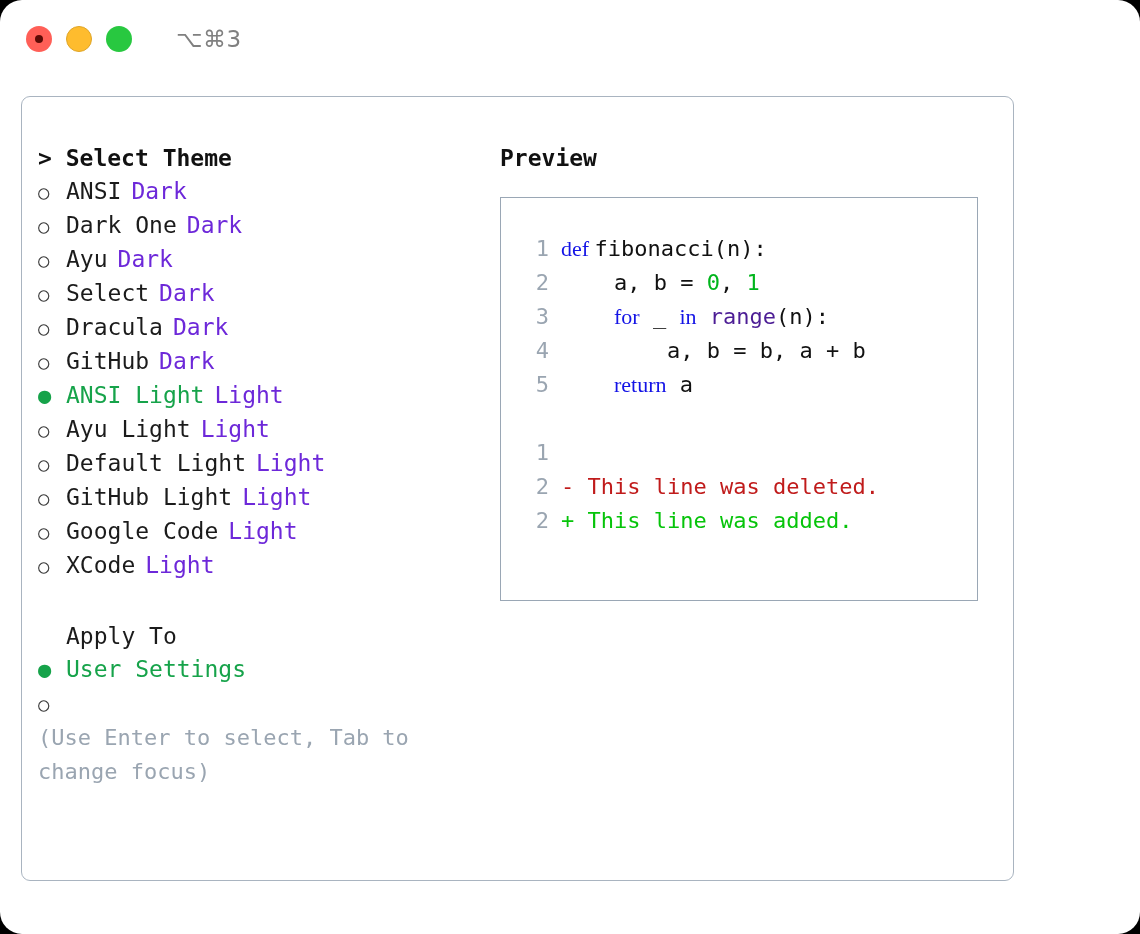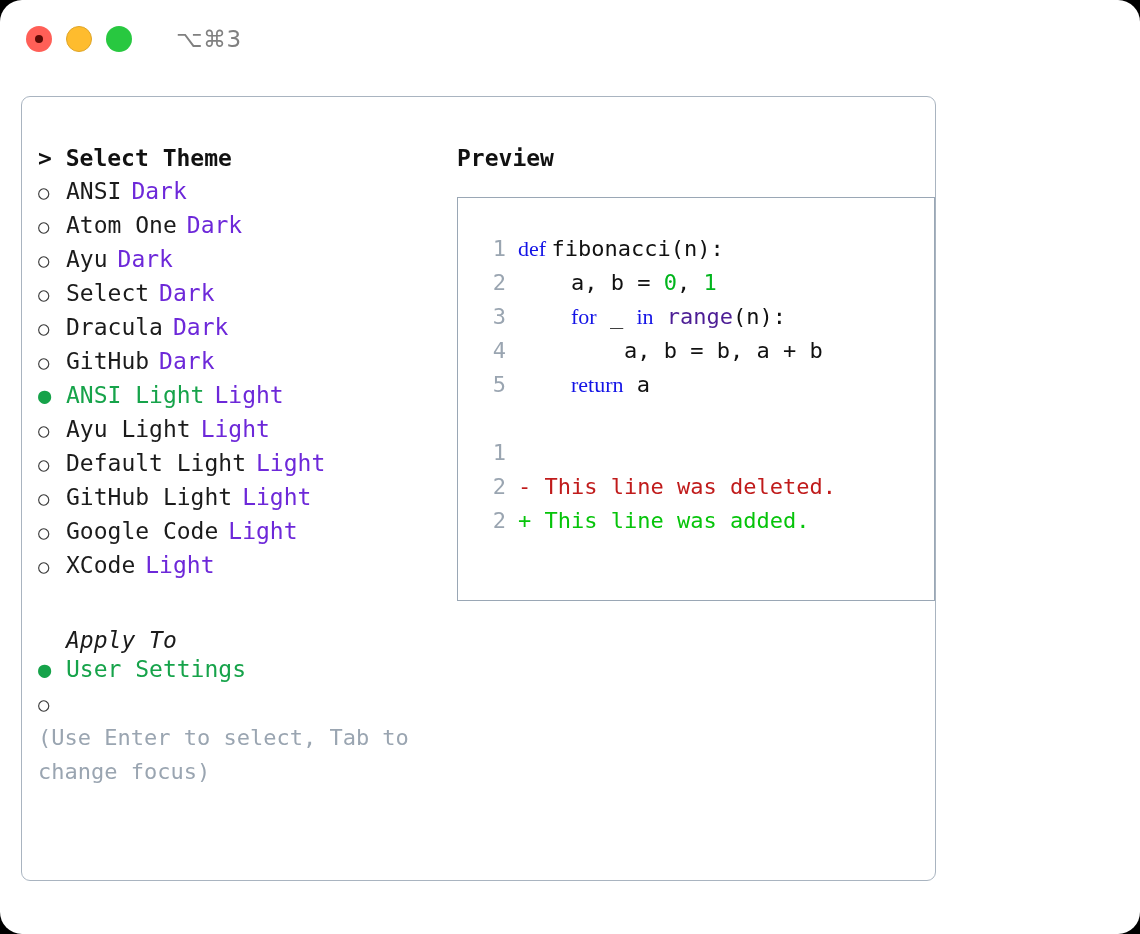--- a/index.html
+++ b/index.html
@@ -63,21 +63,21 @@
     font-size: 23px;
     letter-spacing: 0.5px;
     font-family: "DejaVu Sans", "Liberation Sans", sans-serif;
   }
 
   
   .window {
     position: absolute;
     left: 21px;
     top: 96px;
-    width: 915px;
+    width: 993px;
     height: 785px;
     border: 1.5px solid #a9b4c0;
     border-radius: 9px;
     box-sizing: border-box;
     background: #ffffff;
   }
 
   .columns {
     display: flex;
     padding: 44px 0 0 16px;
@@ -116,26 +116,25 @@
   .name { color: #1b1b1b; text-align: right; }
   .suffix {
     color: #6d28d9;
     margin-left: 10px;
   }
 
   .section-gap { height: 36px; }
 
   .subheading {
     display: flex;
-    align-items: flex-end;
+    align-items: center;
     height: 34px;
     font-size: 23px;
     color: #1b1b1b;
     white-space: pre;
-    font-style: italic;
   }
   .subheading .marker { color: transparent; }
 
   .hint {
     font-size: 22px;
     color: #9aa5b1;
     line-height: 34px;
     width: 410px;
     white-space: pre-wrap;
   }
@@ -195,21 +194,21 @@
 
   <div class="window">
     <div class="columns">
 
       <div class="col-left">
 
         <div class="heading"><span class="caret">&gt; </span><span>Select Theme</span></div>
 
         <div id="theme-list">
             <div class="row"><span class="marker">○</span><span class="name">ANSI</span><span class="suffix">Dark</span></div>
-            <div class="row"><span class="marker">○</span><span class="name">Atom One</span><span class="suffix">Dark</span></div>
+            <div class="row"><span class="marker">○</span><span class="name">Dark One</span><span class="suffix">Dark</span></div>
             <div class="row"><span class="marker">○</span><span class="name">Ayu</span><span class="suffix">Dark</span></div>
             <div class="row"><span class="marker">○</span><span class="name">Select</span><span class="suffix">Dark</span></div>
             <div class="row"><span class="marker">○</span><span class="name">Dracula</span><span class="suffix">Dark</span></div>
             <div class="row"><span class="marker">○</span><span class="name">GitHub</span><span class="suffix">Dark</span></div>
             <div class="row selected"><span class="marker">●</span><span class="name">ANSI Light</span><span class="suffix">Light</span></div>
             <div class="row"><span class="marker">○</span><span class="name">Ayu Light</span><span class="suffix">Light</span></div>
             <div class="row"><span class="marker">○</span><span class="name">Default Light</span><span class="suffix">Light</span></div>
             <div class="row"><span class="marker">○</span><span class="name">GitHub Light</span><span class="suffix">Light</span></div>
             <div class="row"><span class="marker">○</span><span class="name">Google Code</span><span class="suffix">Light</span></div>
             <div class="row"><span class="marker">○</span><span class="name">XCode</span><span class="suffix">Light</span></div>

